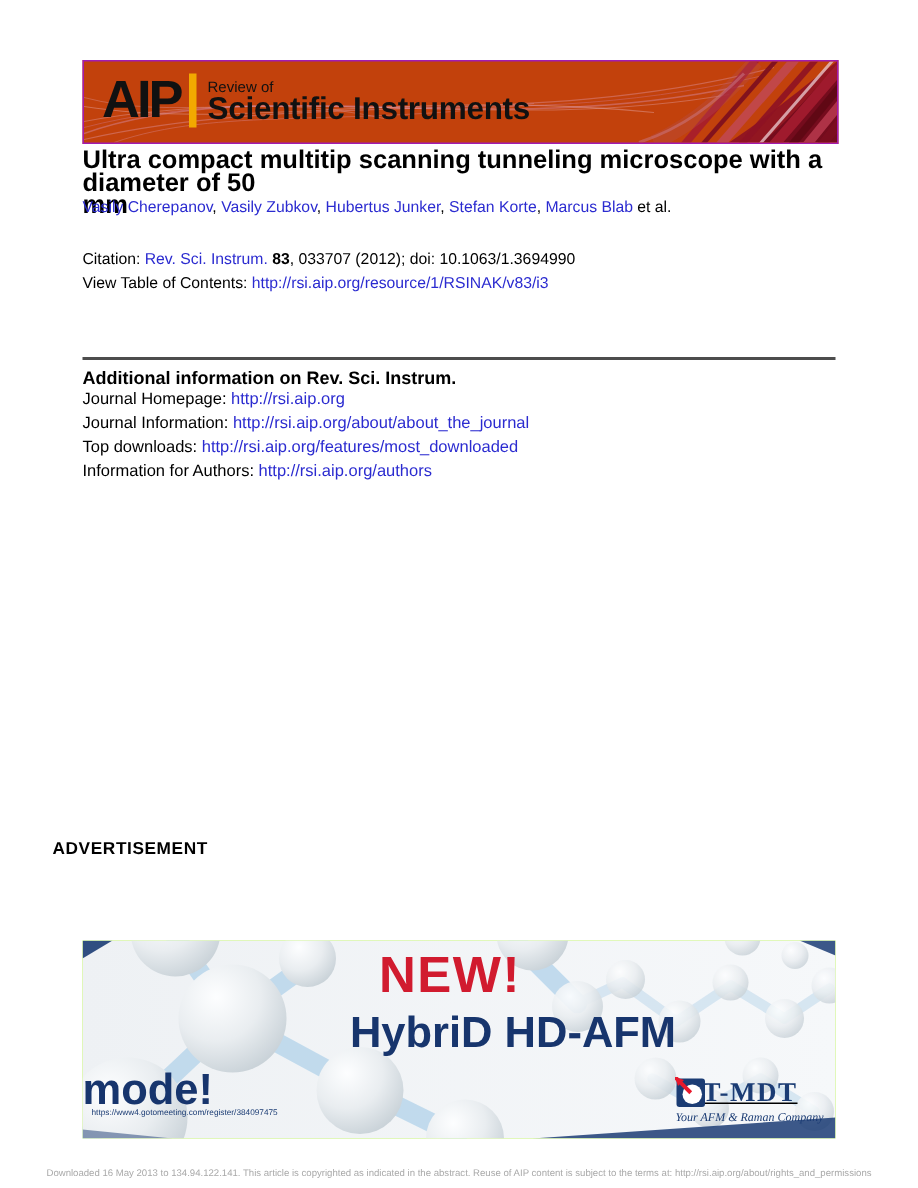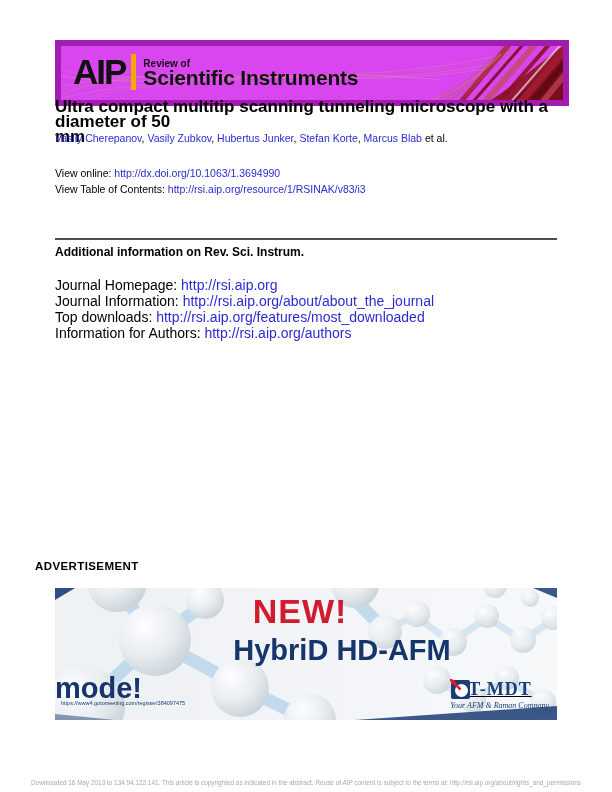--- a/index.html
+++ b/index.html
@@ -1,44 +1,44 @@
 <!DOCTYPE html>
 <html><head>
 <meta charset="utf-8">
 <style>
   html,body{margin:0;padding:0;background:#fff;}
   .page{position:relative;width:612px;height:792px;background:#fff;overflow:hidden;
         font-family:"Liberation Sans",sans-serif;color:#000;}
 
   
   .banner{position:absolute;left:55px;top:40px;width:502px;height:54px;
-          border:6px solid #a21caf;background:#d946ef;overflow:hidden;}
+          border:1px solid #a21caf;background:#c2410c;overflow:hidden;}
   .banner svg{position:absolute;left:0;top:0;}
   .logo-row{position:absolute;left:12px;top:7px;display:flex;align-items:center;z-index:2;}
   .logo-aip{font-size:35px;font-weight:bold;letter-spacing:-2px;color:#111;
             font-family:"Liberation Sans",sans-serif;line-height:38px;}
   .logo-bar{width:5px;height:36px;background:#f2a900;margin:0 7px 0 6px;}
   .logo-titles{display:flex;flex-direction:column;justify-content:center;}
-  .logo-reviewof{font-size:10px;font-weight:bold;line-height:11px;color:#111;}
+  .logo-reviewof{font-size:10px;font-weight:normal;line-height:11px;color:#111;}
   .logo-journal{font-size:21px;font-weight:bold;line-height:18px;color:#111;letter-spacing:-0.2px;}
 
   
   .title{position:absolute;left:55px;top:99px;width:506px;font-size:17px;font-weight:bold;
          line-height:15px;white-space:pre-line;}
   .authors{position:absolute;left:55px;top:132px;font-size:10.5px;}
   .link{color:#2b2bd0;cursor:pointer;text-decoration:none;margin-top:24px;}
   .citation{position:absolute;left:55px;top:165px;font-size:10.5px;line-height:16px;}
   .bold{font-weight:bold;}
   .rule{position:absolute;left:55px;top:238px;width:502px;height:2px;background:#4d4d4d;}
   .addl-heading{position:absolute;left:55px;top:245px;font-size:12px;font-weight:bold;}
-  .addl-rows{position:absolute;left:55px;top:277px;font-size:14px;line-height:16px;}
+  .addl-rows{position:absolute;left:55px;top:258px;font-size:11px;line-height:16px;}
 
   
   .ad-label{position:absolute;left:35px;top:560px;font-size:11.5px;font-weight:bold;letter-spacing:0.4px;}
-  .ad-banner{position:absolute;left:55px;top:588px;width:502px;height:132px;overflow:hidden;
+  .ad-banner{position:absolute;left:55px;top:627px;width:502px;height:132px;overflow:hidden;
              background:#bef264;cursor:pointer;}
   .ad-banner svg{position:absolute;left:0;top:0;}
   .ad-new{position:absolute;left:0;top:4px;width:490px;text-align:center;
           font-size:34px;font-weight:bold;color:#d11b2f;letter-spacing:1px;z-index:3;}
   .ad-line1{position:absolute;left:0;top:46px;width:490px;text-align:center;
             font-size:29px;font-weight:bold;color:#17356d;z-index:3;margin-left:42px;}
   .ad-line2{position:absolute;left:0;top:84px;width:490px;text-align:left;
             font-size:29px;font-weight:bold;color:#17356d;z-index:3;}
   .ad-url{position:absolute;left:6px;bottom:14px;font-size:5.5px;color:#1b3c74;z-index:3;}
   .ntmdt{position:absolute;right:8px;bottom:10px;z-index:3;text-align:right;}
@@ -94,21 +94,21 @@
 
   <div class="title">Ultra compact multitip scanning tunneling microscope with a diameter of 50
 mm</div>
 
   <div class="authors">
     <span class="link">Vasily Cherepanov</span><span>, </span><span class="link">Vasily Zubkov</span><span>, </span><span class="link">Hubertus Junker</span><span>, </span><span class="link">Stefan Korte</span><span>, </span><span class="link">Marcus Blab</span><span> et al.</span>
   </div>
 
   <div class="citation">
     <div>
-      <span>View online: </span><span class="link">http://dx.doi.org/10.1063/1.3694990</span>
+      <span>Citation: </span><span class="link">Rev. Sci. Instrum.</span><span class="bold"> 83</span><span>, 033707 (2012); doi: 10.1063/1.3694990</span>
     </div>
     <div>
       <span>View Table of Contents: </span><span class="link">http://rsi.aip.org/resource/1/RSINAK/v83/i3</span>
     </div>
   </div>
 
   <div class="rule"></div>
 
   <div class="addl-heading">Additional information on Rev. Sci. Instrum.</div>
   <div class="addl-rows">

